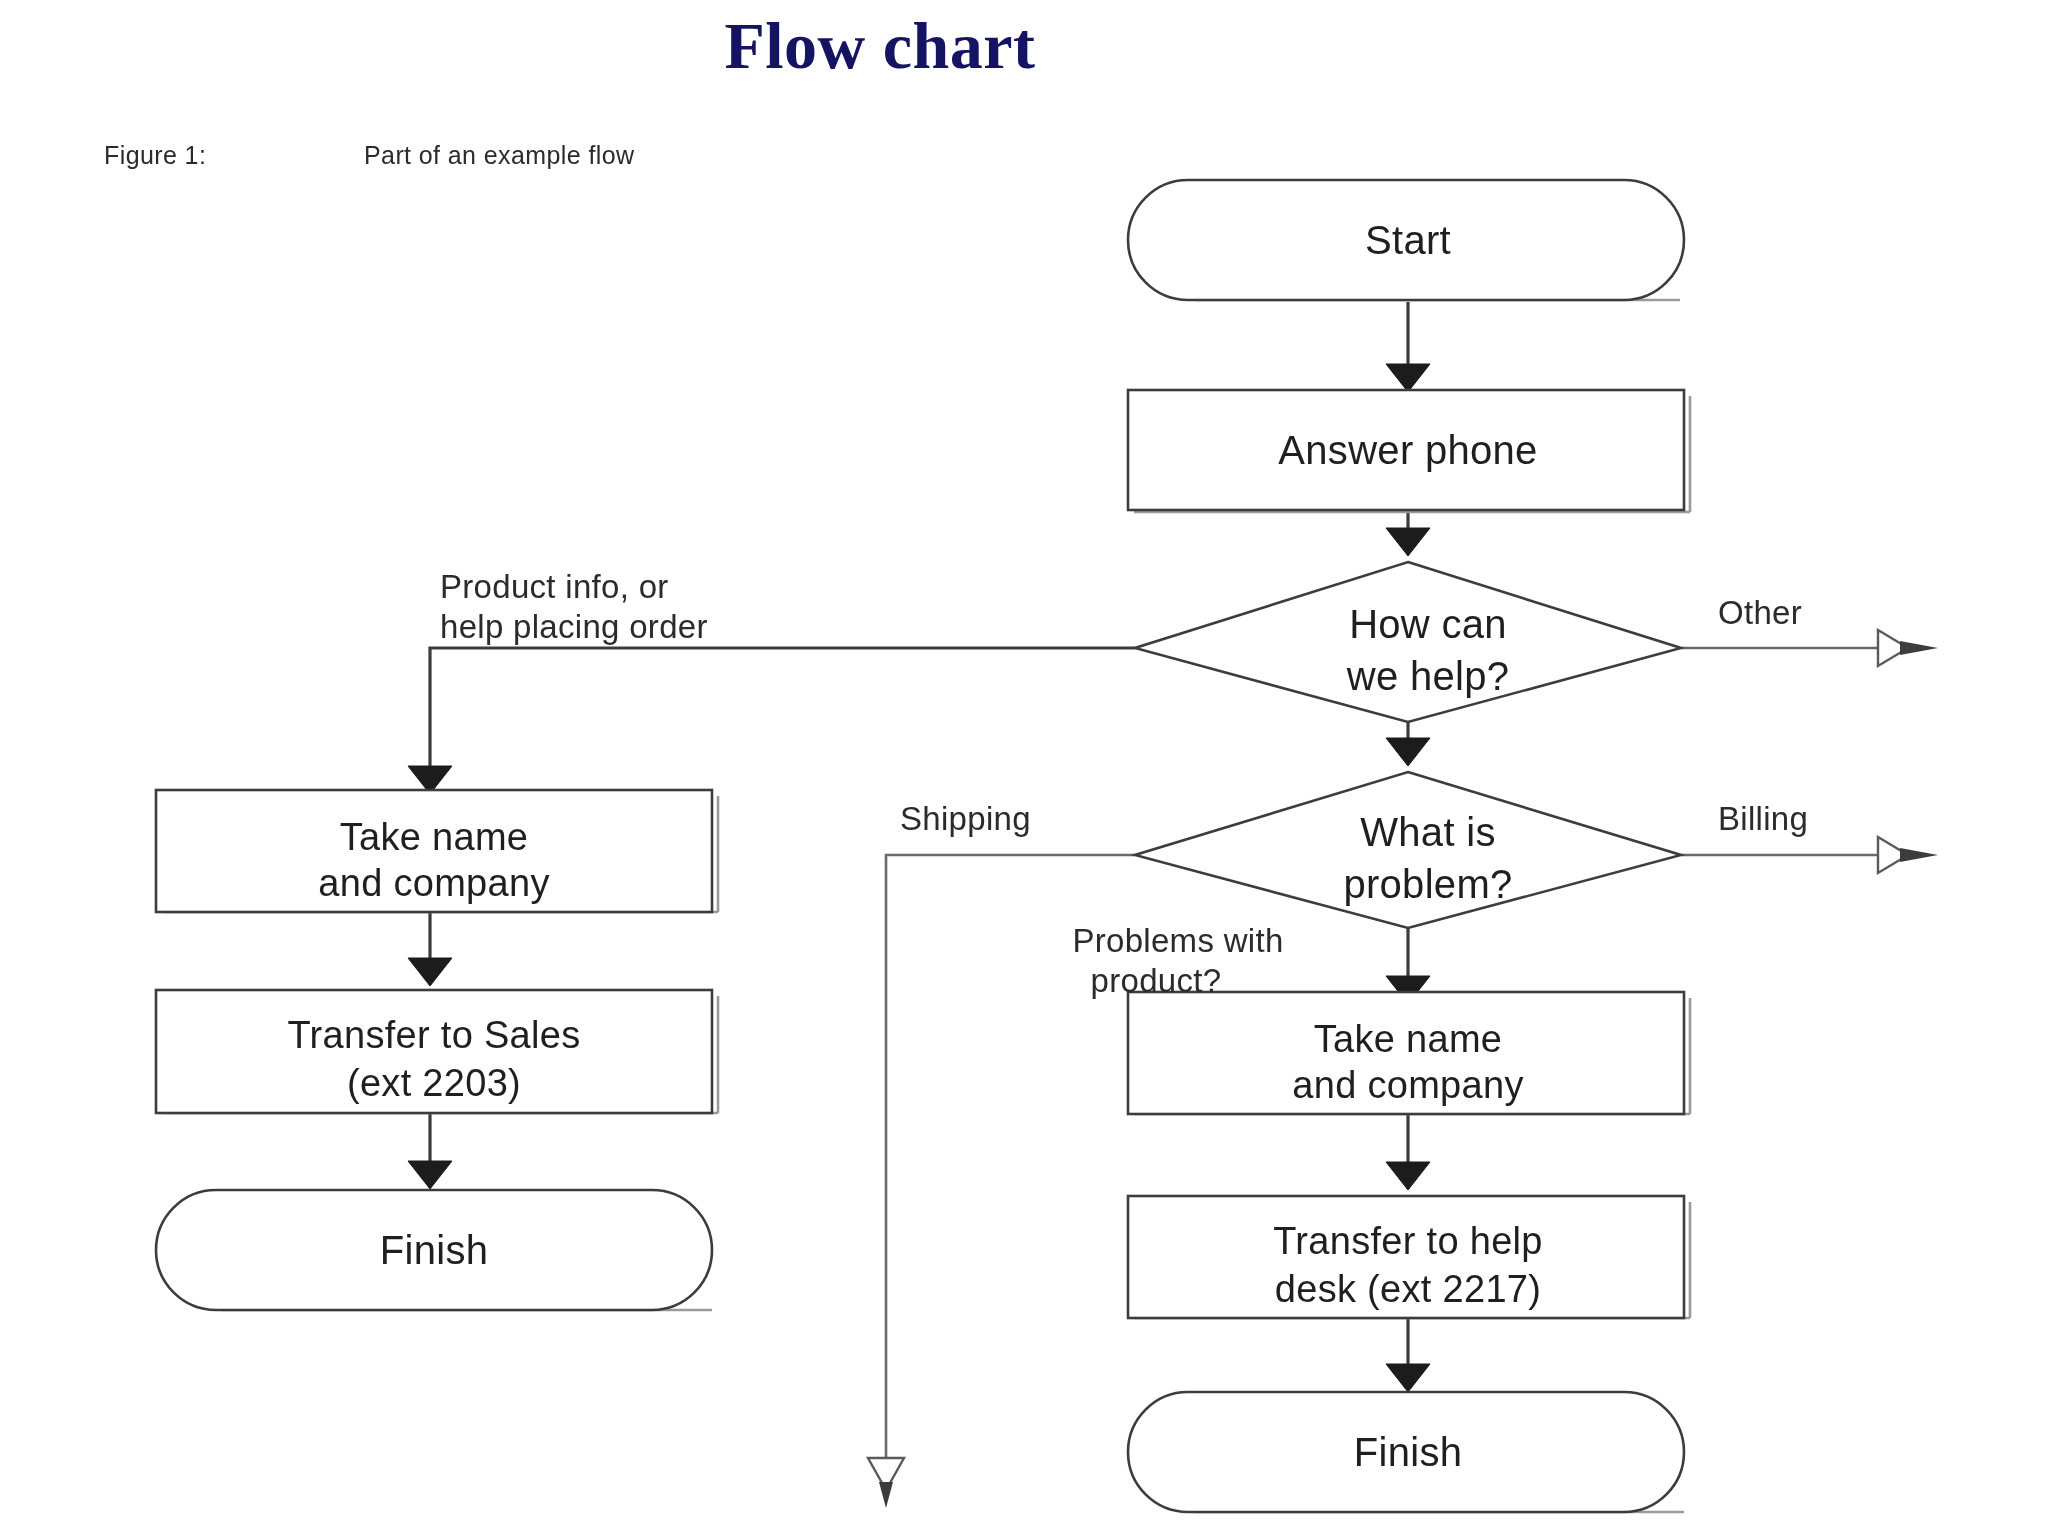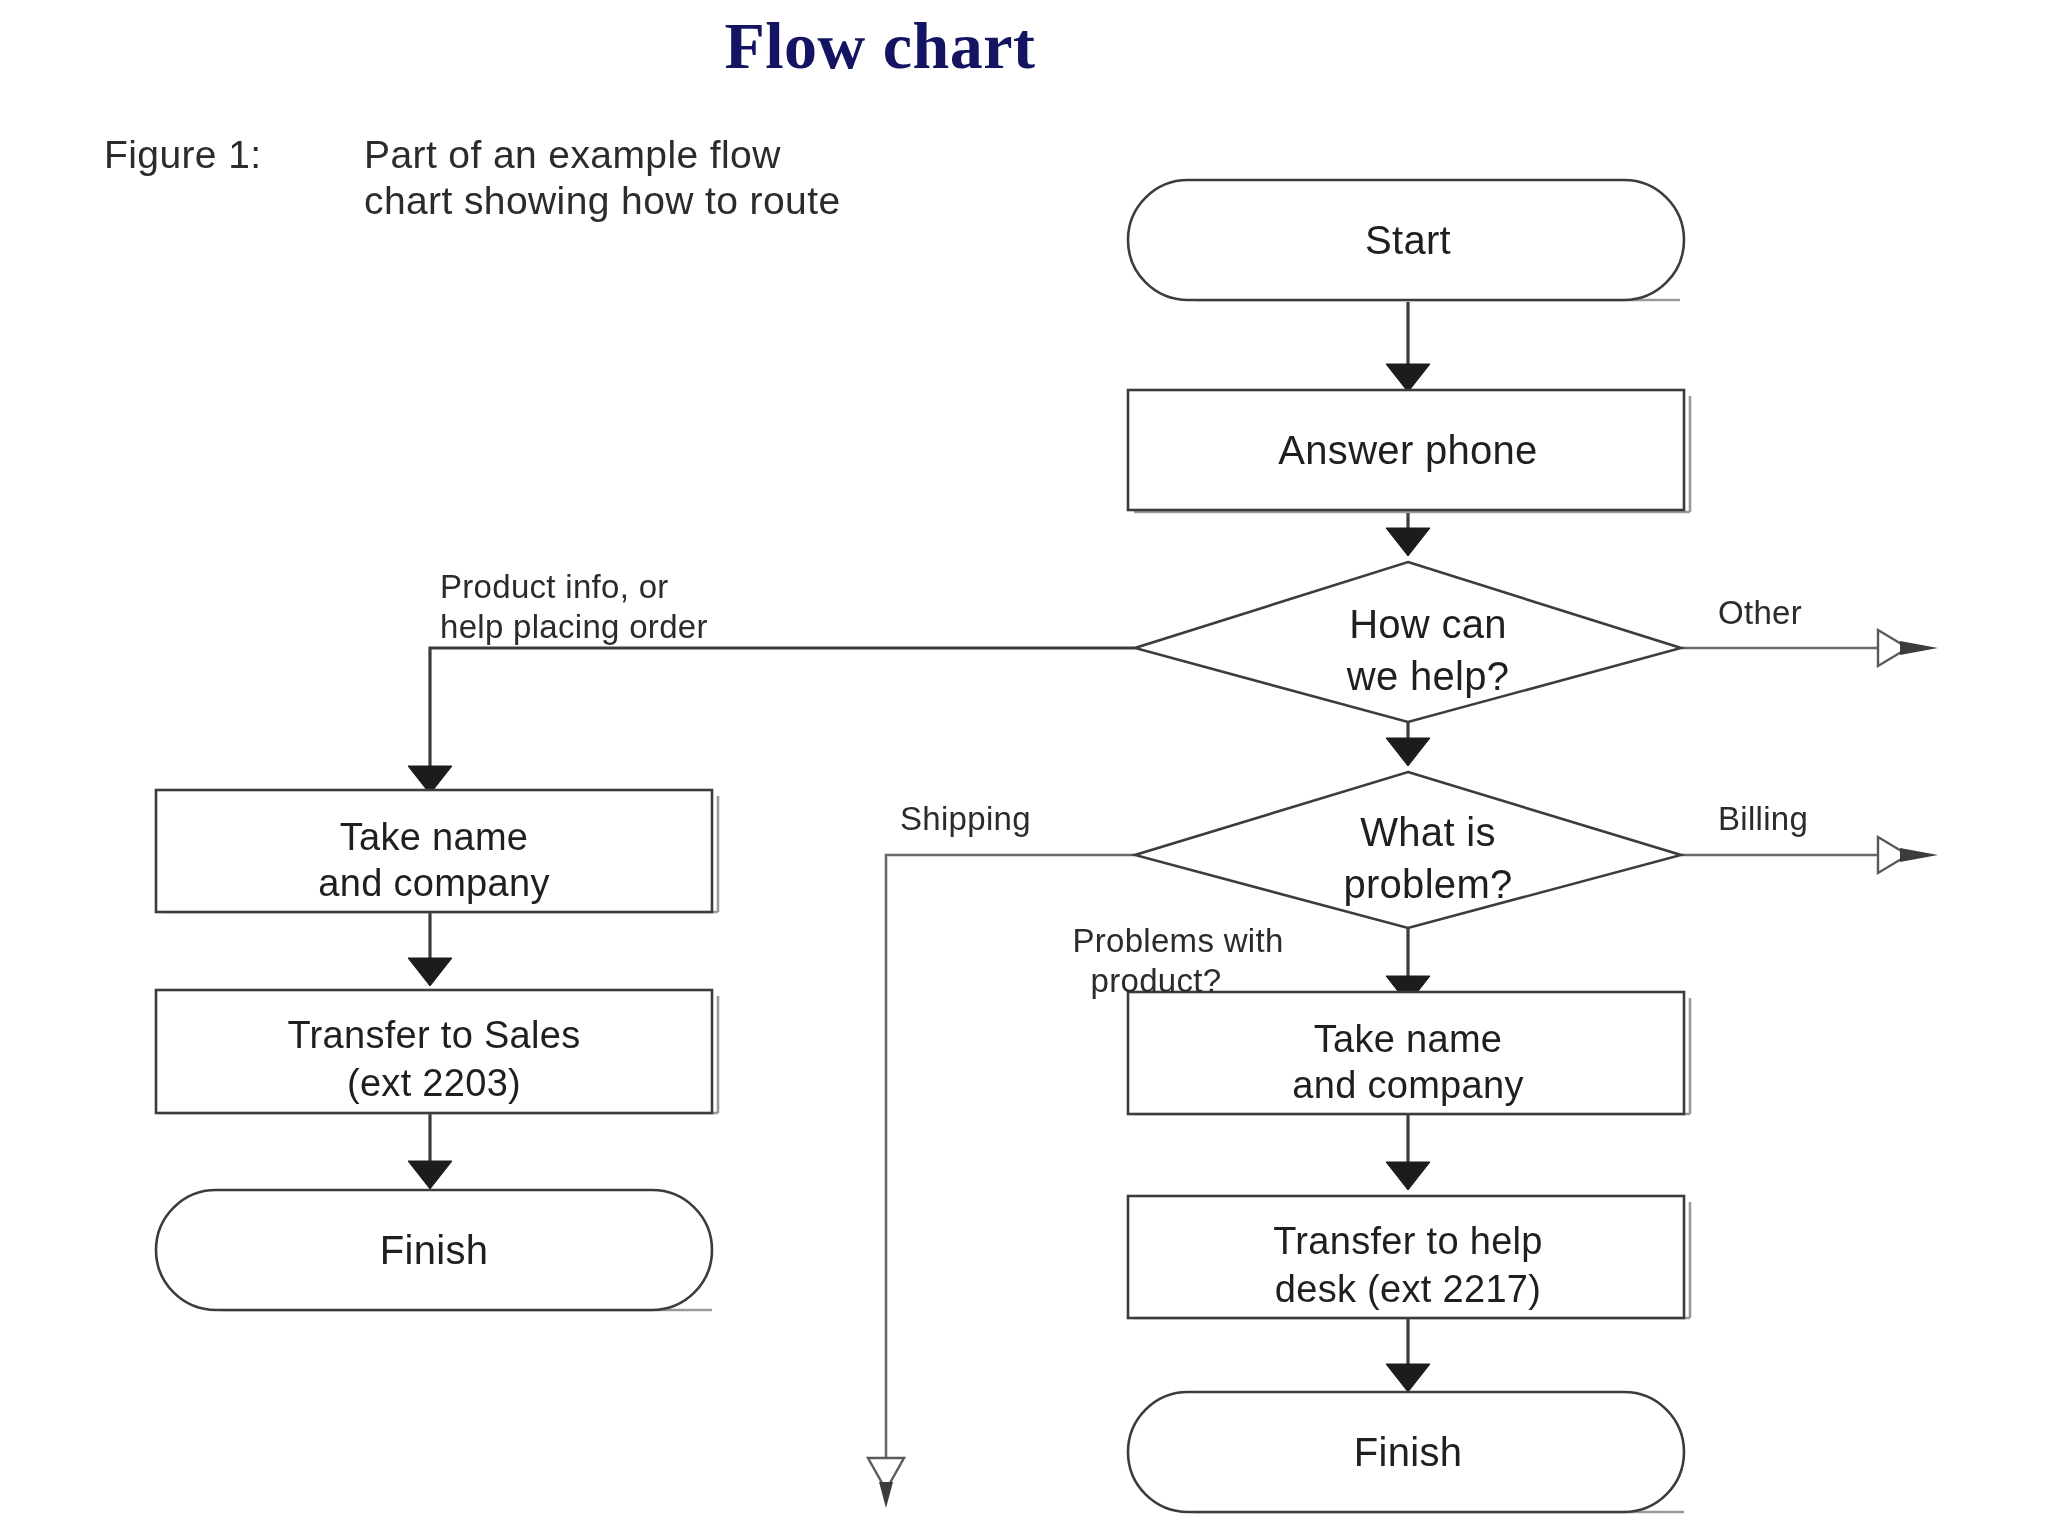--- a/index.html
+++ b/index.html
@@ -37,21 +37,21 @@
     line-height: 1.1;
   }
 
   
   .caption {
     position: absolute;
     left: 104px;
     top: 132px;
     width: 1030px;
     font-family: "Liberation Sans", sans-serif;
-    font-size: 39px;
+    font-size: 25px;
     line-height: 46px;
     color: #2b2b2b;
     letter-spacing: 0.4px;
   }
   .caption .cap-line {
     display: block;
     white-space: pre;
   }
   .caption .cap-label {
     display: inline-block;
@@ -129,21 +129,20 @@
 </style>
 </head>
 <body>
 
 <div id="page">
 
   <div class="slide-title">Flow chart</div>
 
   <div class="caption">
     <span class="cap-line"><span class="cap-label">Figure 1:</span><span>Part of an example flow</span></span>
-    <span class="cap-line"><span class="cap-label"></span><span>chart showing how to route</span></span>
   </div>
 
   <div id="diagram">
     <svg viewBox="0 0 2048 1536" xmlns="http://www.w3.org/2000/svg">
 
       <g>
         <line class="edge-line" x1="1408" y1="302" x2="1408" y2="378"></line>
         <polygon class="arrow-solid" points="1386,364 1430,364 1408,392"></polygon>
       </g>
 

